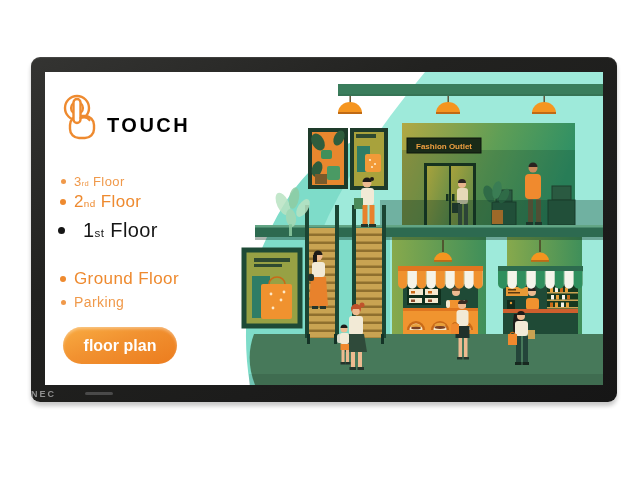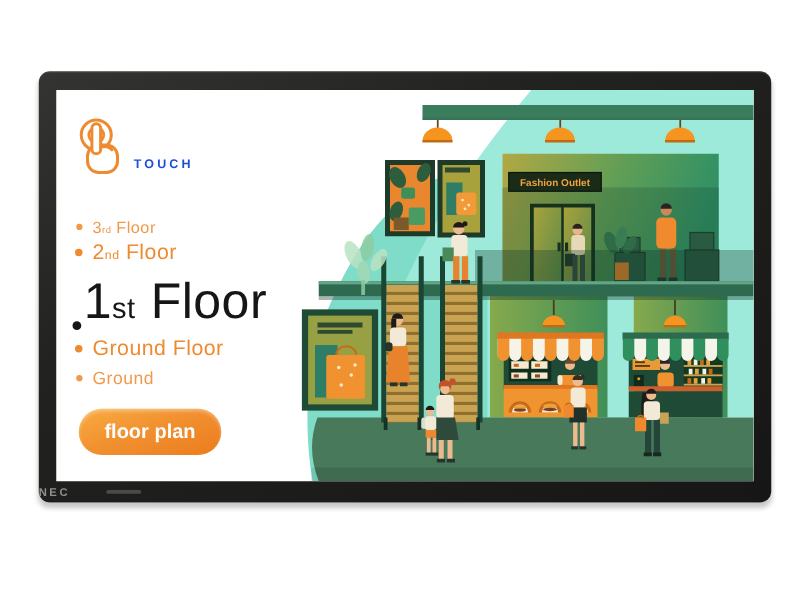--- a/index.html
+++ b/index.html
@@ -8,30 +8,30 @@
   .monitor{position:absolute;left:31px;top:57px;width:586px;height:345px;
     background:linear-gradient(150deg,#343432 0%,#222220 35%,#161616 100%);
     border-radius:9px;box-shadow:0 4px 4px rgba(0,0,0,.22), inset 0 1px 1px rgba(255,255,255,.10);}
   .screen{position:absolute;left:14px;top:15px;width:558px;height:313px;background:#ffffff;overflow:hidden;}
   .brand{position:absolute;left:0;right:0;bottom:3px;text-align:left;color:#909090;
     font-size:9px;font-weight:bold;letter-spacing:2px;}
   .bezel-slot{position:absolute;left:54px;bottom:7px;width:28px;height:3px;background:#4a4a4a;border-radius:2px;}
   .illustration{position:absolute;left:0;top:0;}
   
   .touch-row{position:absolute;left:13px;top:22px;display:flex;align-items:flex-end;gap:9px;}
-  .touch-label{color:#1d4ed8;font-weight:bold;font-size:10px;letter-spacing:2.5px;padding-bottom:9px;}
+  .touch-label{color:#000000;font-weight:bold;font-size:20px;letter-spacing:2.5px;padding-bottom:9px;}
   .floor-item{position:absolute;display:flex;align-items:center;gap:8px;font-weight:normal;color:#ee8a2f;letter-spacing:.4px;}
   .floor-item .dot{border-radius:50%;background:#ee8a2f;flex:0 0 auto;}
   .floor-item .ord{font-size:58%;}
   .floor-item .rest{margin-left:.30em;}
   .f3{left:16px;top:102px;font-size:13px;color:#f0994a;}
   .f3 .dot{width:5px;height:5px;background:#f0994a;}
   .f2{left:15px;top:120px;font-size:17px;}
   .f2 .dot{width:6px;height:6px;}
-  .f1{left:13px;top:147px;font-size:40px;color:#161616;gap:2px;align-items:flex-end;}
+  .f1{left:13px;top:147px;font-size:20px;color:#161616;gap:18px;}
   .f1 .dot{width:7px;height:7px;background:#161616;}
   .fg{left:15px;top:197px;font-size:17px;justify-content:flex-end;}
   .fg .dot{width:6px;height:6px;}
   .fp{left:16px;top:222px;font-size:14px;color:#f0994a;}
   .fp .dot{width:5px;height:5px;background:#f0994a;}
   .floor-plan-btn{position:absolute;left:18px;top:255px;width:114px;height:37px;border-radius:19px;
     background:linear-gradient(160deg,#f9ac42 0%,#f19130 45%,#ec7c1e 100%);
     box-shadow:inset 0 2px 3px rgba(255,255,255,.35);
     display:flex;align-items:center;justify-content:center;
     color:#ffffff;font-weight:bold;font-size:16px;border:none;cursor:pointer;}
@@ -401,21 +401,21 @@
     <div class="floor-item f1">
       <span class="dot"></span>
       <span class="lbl"><span>1</span><span class="ord">st</span><span class="rest">Floor</span></span>
     </div>
     <div class="floor-item fg">
       <span class="dot"></span>
       <span class="lbl">Ground Floor</span>
     </div>
     <div class="floor-item fp">
       <span class="dot"></span>
-      <span class="lbl">Ground</span>
+      <span class="lbl">Parking</span>
     </div>
 
     <button class="floor-plan-btn">floor plan</button>
   </div>
 
   <div class="bezel-slot"></div>
   <div class="brand">NEC</div>
 </div>
 
 </body></html>

